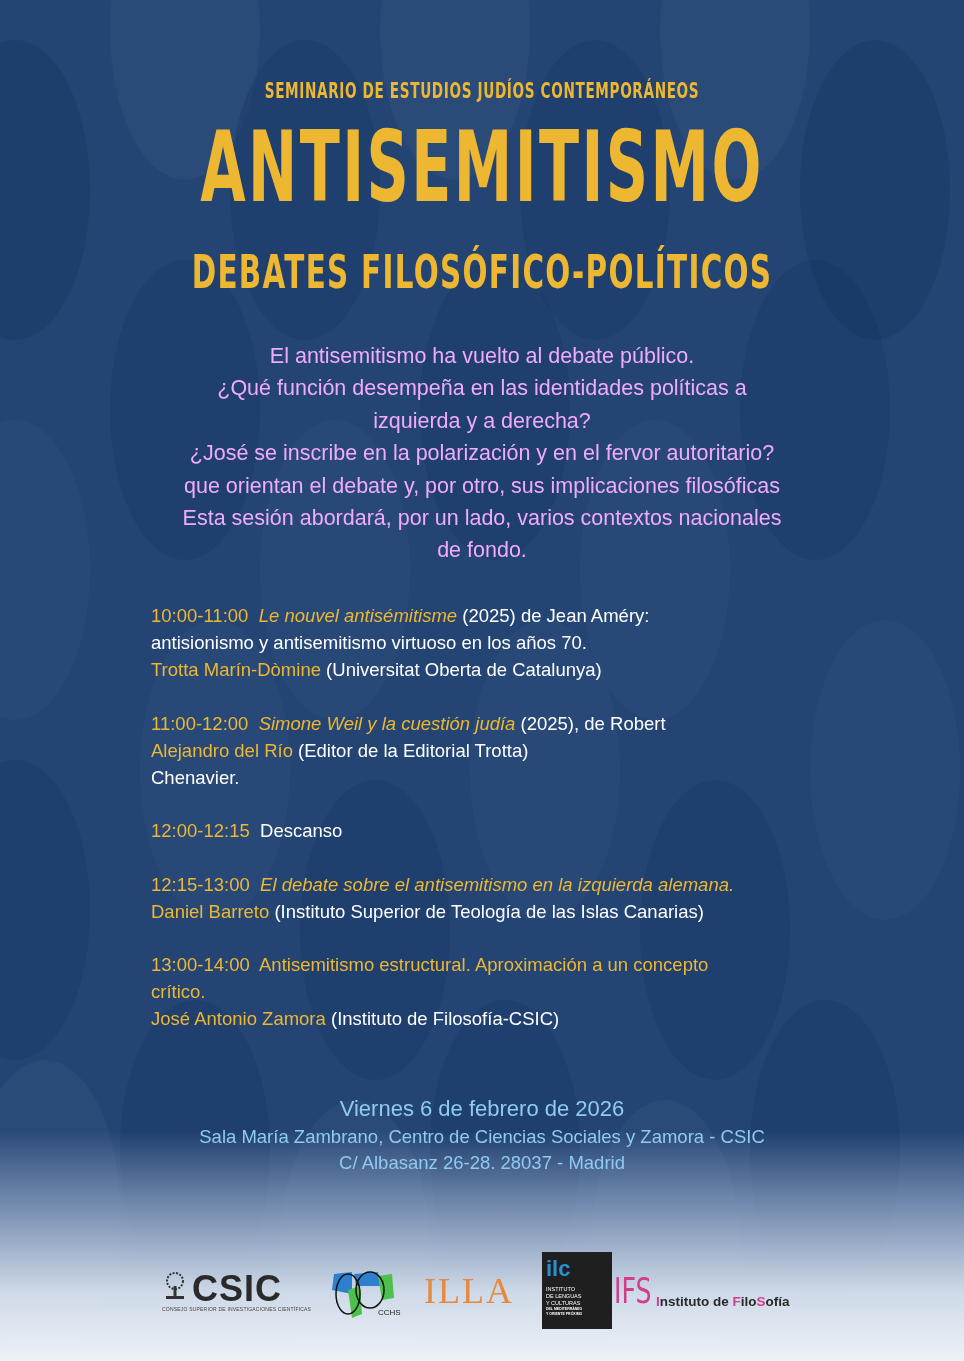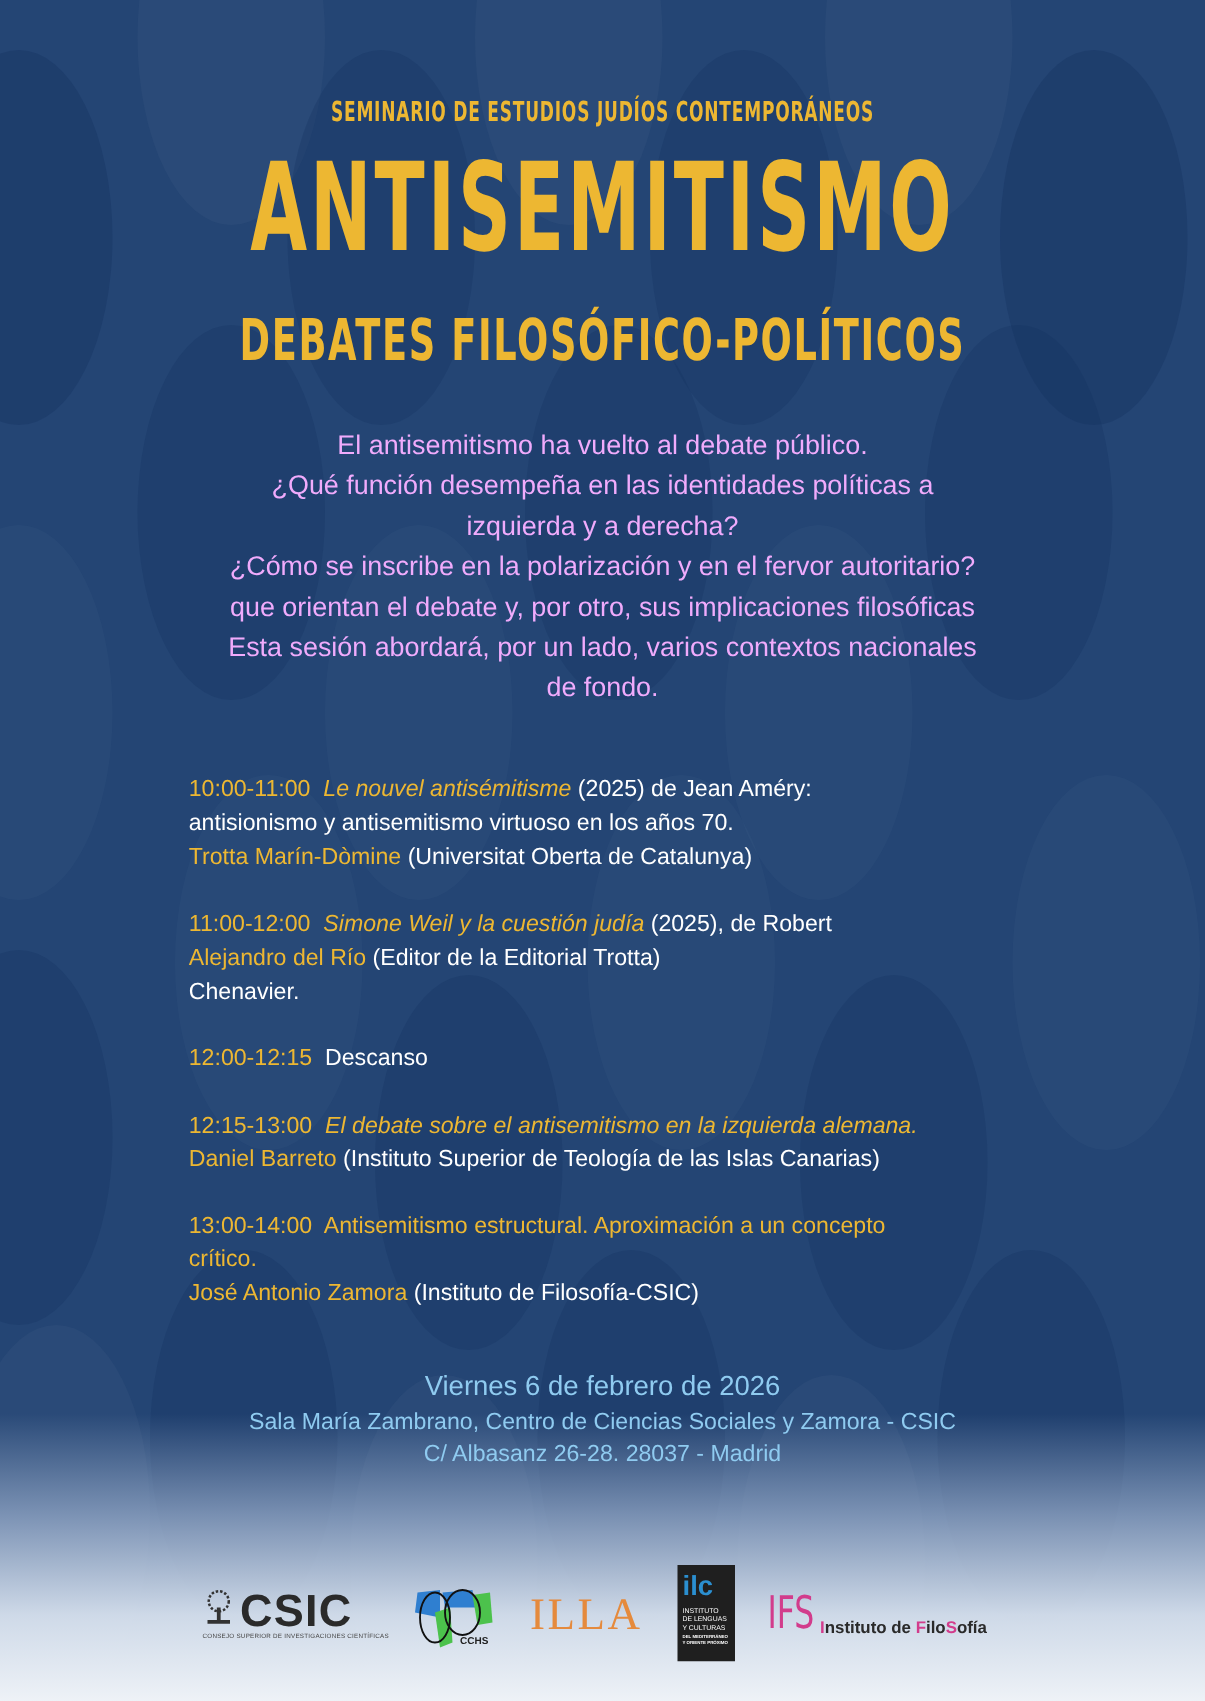--- a/index.html
+++ b/index.html
@@ -34,37 +34,37 @@
     font-family:"DejaVu Sans", sans-serif; font-weight:bold; font-size:46px; line-height:60px;
     color:#edb732; transform:scaleX(0.64); transform-origin:center; letter-spacing:2px;
   }
 
   .intro {
     position:absolute; top:340px; left:110px; width:744px; text-align:center;
     color:#f0abfc; font-size:21.5px; line-height:32.4px;
   }
   .intro div { white-space:nowrap; }
 
-  .program { position:absolute; top:602px; left:151px; width:700px; color:#ffffff; font-size:18.5px; line-height:27px;margin-top:15px; }
+  .program { position:absolute; top:602px; left:151px; width:700px; color:#ffffff; font-size:18.5px; line-height:27px; }
   .session { margin-bottom:26.5px; }
   .gold { color:#edb732; }
   .ital { font-style:italic; }
 
   .event-info { position:absolute; top:1094px; left:0; width:964px; text-align:center; color:#8fcbf0; }
   .event-date { font-size:22px; line-height:30px; }
   .event-place { font-size:18.5px; line-height:26px; }
 
   .logos { position:absolute; top:1250px; left:0; width:769px; height:90px; }
   .logo { position:absolute; }
   .csic { left:162px; top:22px; }
   .csic .csic-word { position:absolute; left:30px; top:-4px; font-family:"Liberation Sans", sans-serif; font-weight:bold; font-size:36px; color:#2a2a2a; letter-spacing:1px; }
   .csic .csic-sub { position:absolute; left:0; top:34px; font-size:5px; color:#444; white-space:nowrap; letter-spacing:0.2px; }
   .cchs { left:330px; top:18px; width:68px; height:52px; }
   .illa { left:424px; top:20px; font-family:"Liberation Serif", serif; font-size:36px; color:#e58a3c; letter-spacing:2px; }
-  .ilc { left:542px; top:2px; width:46px; height:77px; background:#1f1f1f; }
+  .ilc { left:542px; top:2px; width:46px; height:77px; background:#1f1f1f;padding-left:24px; }
   .ilc .ilc-mark { position:absolute; left:4px; top:4px; font-weight:bold; font-size:22px; color:#2b8fd0; }
   .ilc .ilc-text { position:absolute; left:4px; top:34px; font-size:5.5px; line-height:7px; color:#fff; white-space:nowrap; }
   .ifs { left:614px; top:20px; }
   .ifs .ifs-mark { font-family:"DejaVu Sans", sans-serif; font-size:36px; color:#d23c8c; display:inline-block; transform:scaleX(0.7); transform-origin:left; }
   .ifs .ifs-name { position:absolute; left:42px; top:24px; font-size:13.5px; font-weight:bold; color:#2a2a2a; white-space:nowrap; }
   .ifs .pink { color:#d23c8c; }
 </style>
 </head>
 <body>
 
@@ -99,21 +99,21 @@
 
 <div class="content">
   <div class="seminar">SEMINARIO DE ESTUDIOS JUDÍOS CONTEMPORÁNEOS</div>
   <div class="main-title">ANTISEMITISMO</div>
   <div class="subtitle">DEBATES FILOSÓFICO-POLÍTICOS</div>
 
   <div class="intro">
     <div>El antisemitismo ha vuelto al debate público.</div>
     <div>¿Qué función desempeña en las identidades políticas a</div>
     <div>izquierda y a derecha?</div>
-    <div>¿Cómo se inscribe en la polarización y en el fervor autoritario?</div>
+    <div>¿José se inscribe en la polarización y en el fervor autoritario?</div>
     <div>que orientan el debate y, por otro, sus implicaciones filosóficas</div>
     <div>Esta sesión abordará, por un lado, varios contextos nacionales</div>
     <div>de fondo.</div>
   </div>
 
   <div class="program">
     <div class="session">
       <div>
         <span class="gold">10:00-11:00</span>&nbsp;
         <span class="gold ital">Le nouvel antisémitisme</span><span> (2025) de Jean Améry:</span>
@@ -183,21 +183,21 @@
 
     <div class="logo cchs">
       <svg width="68" height="52" viewBox="0 0 68 52">
         <polygon points="4,6 22,4 22,26 2,22" fill="#2f7fd0"></polygon>
         <polygon points="24,6 48,4 50,18 26,18" fill="#2f7fd0"></polygon>
         <polygon points="48,8 62,6 64,30 52,32" fill="#4cc24c"></polygon>
         <polygon points="18,22 30,18 32,46 22,50" fill="#4cc24c"></polygon>
         <ellipse cx="18" cy="26" rx="12" ry="20" fill="none" stroke="#111" stroke-width="1.5"></ellipse>
         <ellipse cx="40" cy="22" rx="14" ry="18" fill="none" stroke="#111" stroke-width="1.5"></ellipse>
       </svg>
-      <span style="position:absolute;left:38px;top:40px;font-size:8px;font-weight:bold;color:#222">CCHS</span>
+      <span style="position:absolute;left:48px;top:40px;font-size:8px;font-weight:normal;color:#222">CCHS</span>
     </div>
 
     <div class="logo illa">ILLA</div>
 
     <div class="logo ilc">
       <span class="ilc-mark">ilc</span>
       <div class="ilc-text">
         <div>INSTITUTO</div>
         <div>DE LENGUAS</div>
         <div>Y CULTURAS</div>

